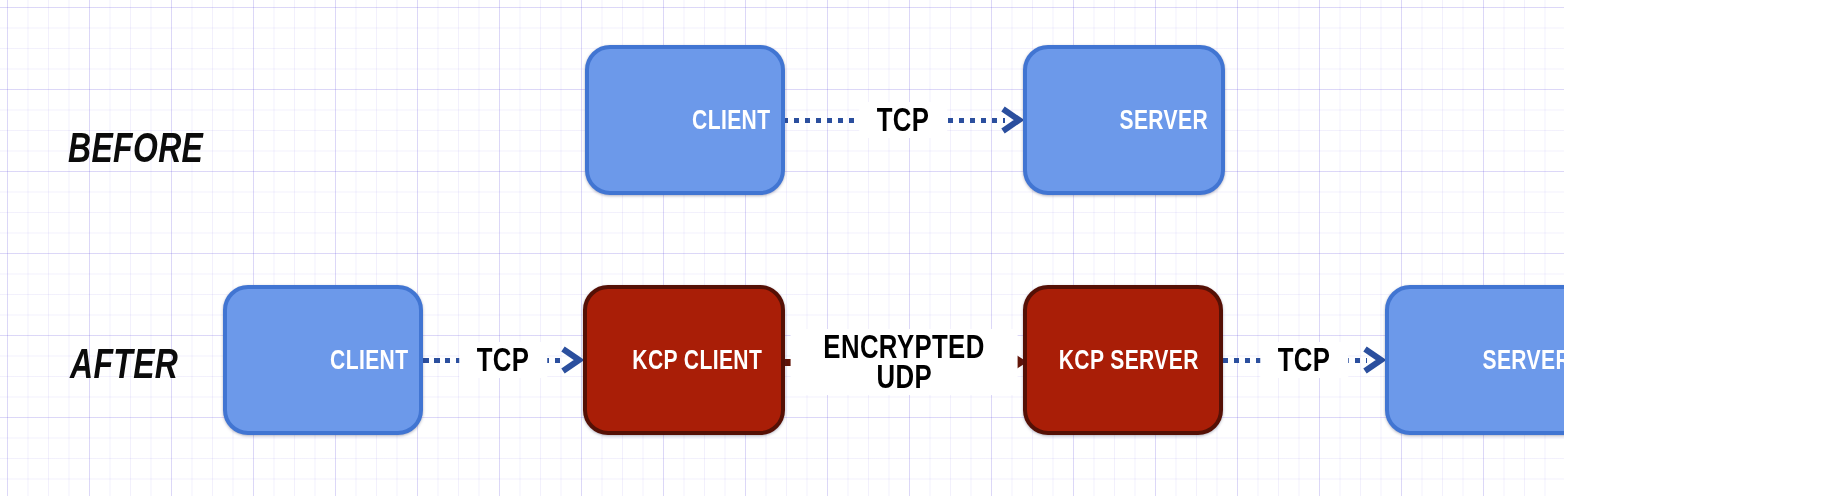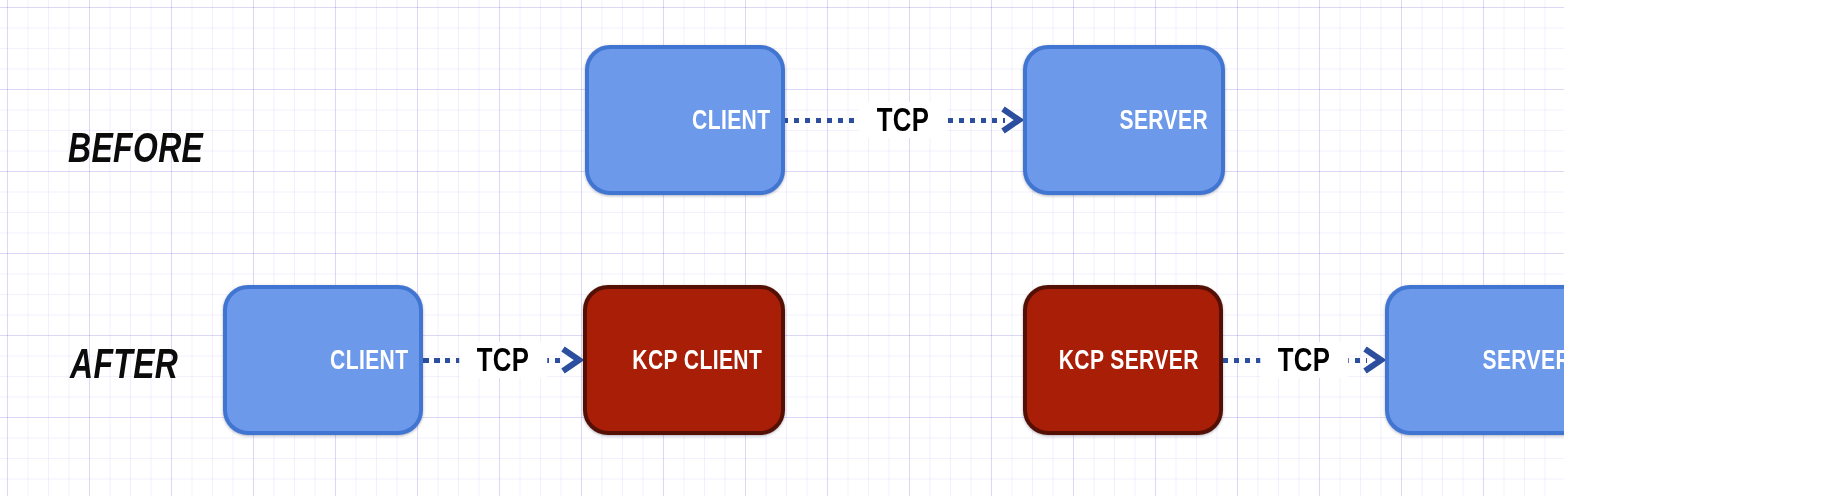--- a/index.html
+++ b/index.html
@@ -105,20 +105,30 @@
   <div class="arrow a-after-tcp-left">
     <div class="shaft-dotted"></div>
     <svg class="head" width="24" height="30" viewBox="0 0 24 30">
       <polyline points="4,4 20,15 4,26" fill="none" stroke="#2b4f9e" stroke-width="6"></polyline>
     </svg>
     <div class="chip">
       <span class="t">TCP</span>
     </div>
   </div>
 
+  <div class="arrow a-after-udp">
+    <div class="shaft-solid"></div>
+    <svg class="head" width="42" height="50" viewBox="0 0 42 50">
+      <polyline points="6,6 36,25 6,44" fill="none" stroke="#611407" stroke-width="11"></polyline>
+    </svg>
+    <div class="chip">
+      <span class="t">ENCRYPTED</span><br>
+      <span class="t">UDP</span>
+    </div>
+  </div>
 
   <div class="arrow a-after-tcp-right">
     <div class="shaft-dotted"></div>
     <svg class="head" width="24" height="30" viewBox="0 0 24 30">
       <polyline points="4,4 20,15 4,26" fill="none" stroke="#2b4f9e" stroke-width="6"></polyline>
     </svg>
     <div class="chip">
       <span class="t">TCP</span>
     </div>
   </div>

